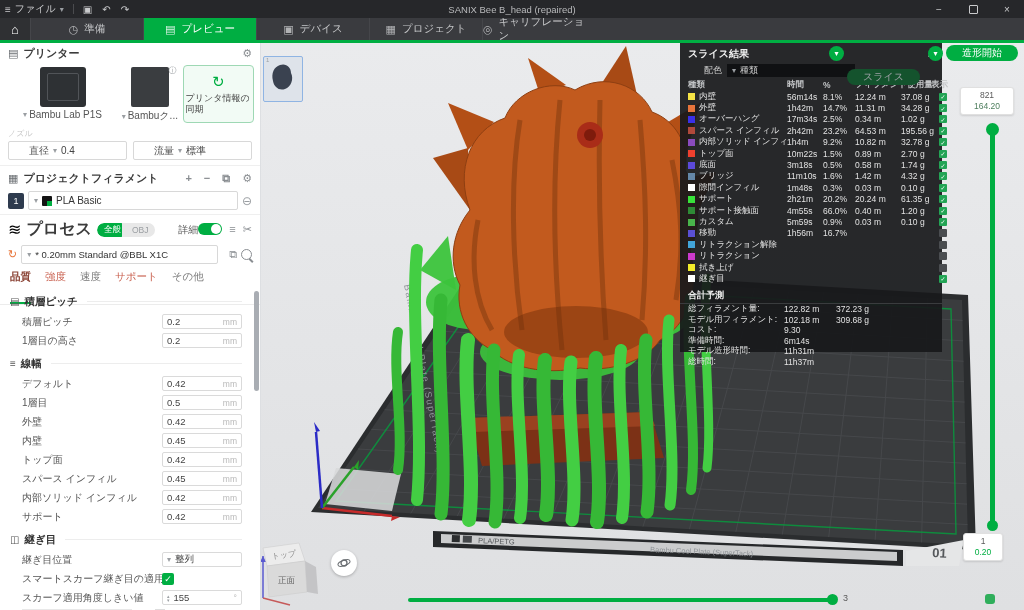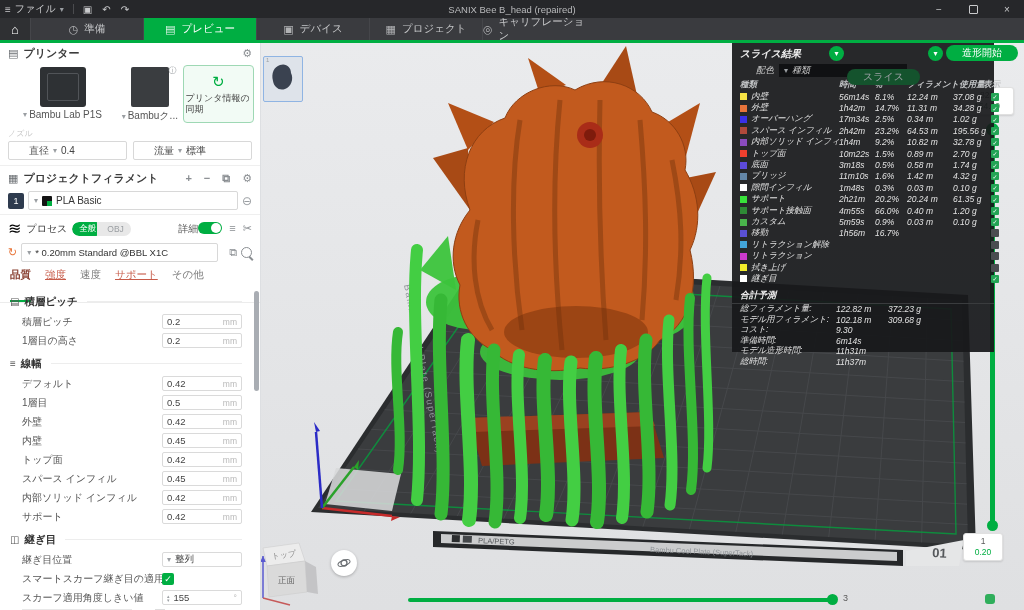--- a/index.html
+++ b/index.html
@@ -70,21 +70,21 @@
   .detail{margin-left:auto;display:flex;align-items:flex-start;font-size:10px;color:#555;}
   .toggle{width:24px;height:12px;border-radius:6px;background:#00AE42;position:relative;}
   .toggle:after{content:"";position:absolute;right:1px;top:1px;width:10px;height:10px;border-radius:50%;background:#FFF;}
   .presetrow{display:flex;align-items:center;gap:4px;padding:3px 8px 2px;}
   .resetico{color:#E8763B;font-size:11px;}
   .presetfield{flex:1;height:17px;border:1px solid #D8D8D8;border-radius:2px;display:flex;align-items:center;gap:4px;padding:0 5px;font-size:9.5px;color:#333;}
   .srchico{width:9px;height:9px;border:1.5px solid #8A8E92;border-radius:50%;position:relative;}
   .srchico:after{content:"";position:absolute;left:8px;top:8px;width:5px;height:1.5px;background:#8A8E92;transform:rotate(45deg);transform-origin:0 0;}
   .ptabs{display:flex;gap:14px;padding:4px 10px 0;font-size:10.5px;}
   .ptab{padding-bottom:18px;color:#777;}
-  .ptab.modified{color:#C75B49;text-decoration:underline;}
+  .ptab.modified{color:#C75B49;}
   .ptab.active-modified{color:#8A4234;font-weight:bold;border-bottom:2px solid #00AE42;}
   .ptab-rule{height:1px;background:#ECECEC;}
   .params{position:absolute;left:0;top:245px;bottom:0;width:252px;overflow:hidden;}
   .pgroup{display:flex;align-items:center;height:21px;padding:0 10px;gap:5px;font-size:10.5px;font-weight:bold;color:#333;margin-top:3px;}
   .pgroup .gico{color:#555;font-size:10px;font-weight:normal;}
   .pgroup .rule{flex:1;height:1px;background:#EDEDED;margin-left:4px;}
   .prow{display:flex;align-items:center;height:19px;padding:0 10px 0 22px;}
   .prow .plab{flex:1;font-size:10px;color:#555;white-space:nowrap;overflow:hidden;}
   .pfield{width:80px;height:15px;border:1px solid #DADADA;border-radius:2px;background:#FFF;
           display:flex;align-items:center;padding:0 4px;font-size:9.5px;color:#444;box-sizing:border-box;}
@@ -113,22 +113,22 @@
   .lbadge .l2{color:#4E7F5E;}
   .lbadge2 .l2{color:#00AE42;}
   .vtrack{position:absolute;left:730px;top:86px;width:5px;height:397px;background:#00AE42;border-radius:2px;}
   .vhandle{position:absolute;left:726px;top:80px;width:13px;height:13px;border-radius:50%;background:#00AE42;}
   .vhandle.bot{top:477px;width:11px;height:11px;left:727px;}
   .hslider .htrack{position:absolute;left:148px;top:555px;width:426px;height:4px;background:#00AE42;border-radius:2px;}
   .hslider .hhandle{position:absolute;left:567px;top:551px;width:11px;height:11px;border-radius:50%;background:#00AE42;}
   .hslider .hval{position:absolute;left:583px;top:550px;font-size:9px;color:#5A5A5A;}
   .hdot{position:absolute;left:725px;top:551px;width:10px;height:10px;border-radius:3px;background:#2FAE5B;}
   
-  .spanel{position:absolute;left:732px;top:43px;width:262px;height:309px;background:rgba(24,25,27,.93);
-          color:#E6E6E6;z-index:35;font-size:8.5px;font-style:italic;}
+  .spanel{position:absolute;left:680px;top:43px;width:262px;height:309px;background:rgba(24,25,27,.93);
+          color:#E6E6E6;z-index:35;font-size:8.5px;}
   .sp-title{display:flex;align-items:center;height:17px;padding:2px 8px 0;font-size:10px;font-weight:bold;color:#F0F0F0;}
   .sp-title .coll{margin-left:auto;color:#9A9EA2;font-size:9px;}
   .sp-scheme{display:flex;align-items:center;gap:5px;padding:2px 24px;}
   .sp-scheme .sl{color:#CACACA;font-size:9px;}
   .schemebox{width:118px;height:13px;background:#101113;display:flex;align-items:center;gap:4px;padding:0 5px;color:#D8D8D8;font-size:9px;}
   .sr-head,.sr-row{display:grid;grid-template-columns:99px 36px 32px 46px 38px 11px;align-items:center;padding:0 0 0 8px;}
   .sr-head{height:12px;color:#C2C4C6;font-weight:bold;font-size:8.5px;}
   .sr-head .fil{grid-column:4 / span 2;}
   .sr-row{height:11.4px;color:#E2E2E2;}
   .sr-name{display:flex;align-items:center;gap:4px;overflow:hidden;white-space:nowrap;}
@@ -657,21 +657,21 @@
       <div class="filfield">
         <span class="cv2">▾</span>
         <span class="filswatch"></span>
         <span>PLA Basic</span>
       </div>
       <span class="minuscirc">⊖</span>
     </div>
     <div class="sep"></div>
     <div class="procrow">
       <span class="hico">≋</span>
-      <span style="font-size:10px;font-weight:normal;color:#3C3C3C;">プロセス</span>
+      <span style="font-size:16px;font-weight:bold;color:#3C3C3C;">プロセス</span>
       <div class="scopepill">
         <span class="on">全般</span>
         <span class="off">OBJ</span>
       </div>
       <div class="detail">
         <span>詳細</span>
         <span class="toggle"></span>
         <span class="hbtn">≡</span>
         <span class="hbtn">✂</span>
       </div>

